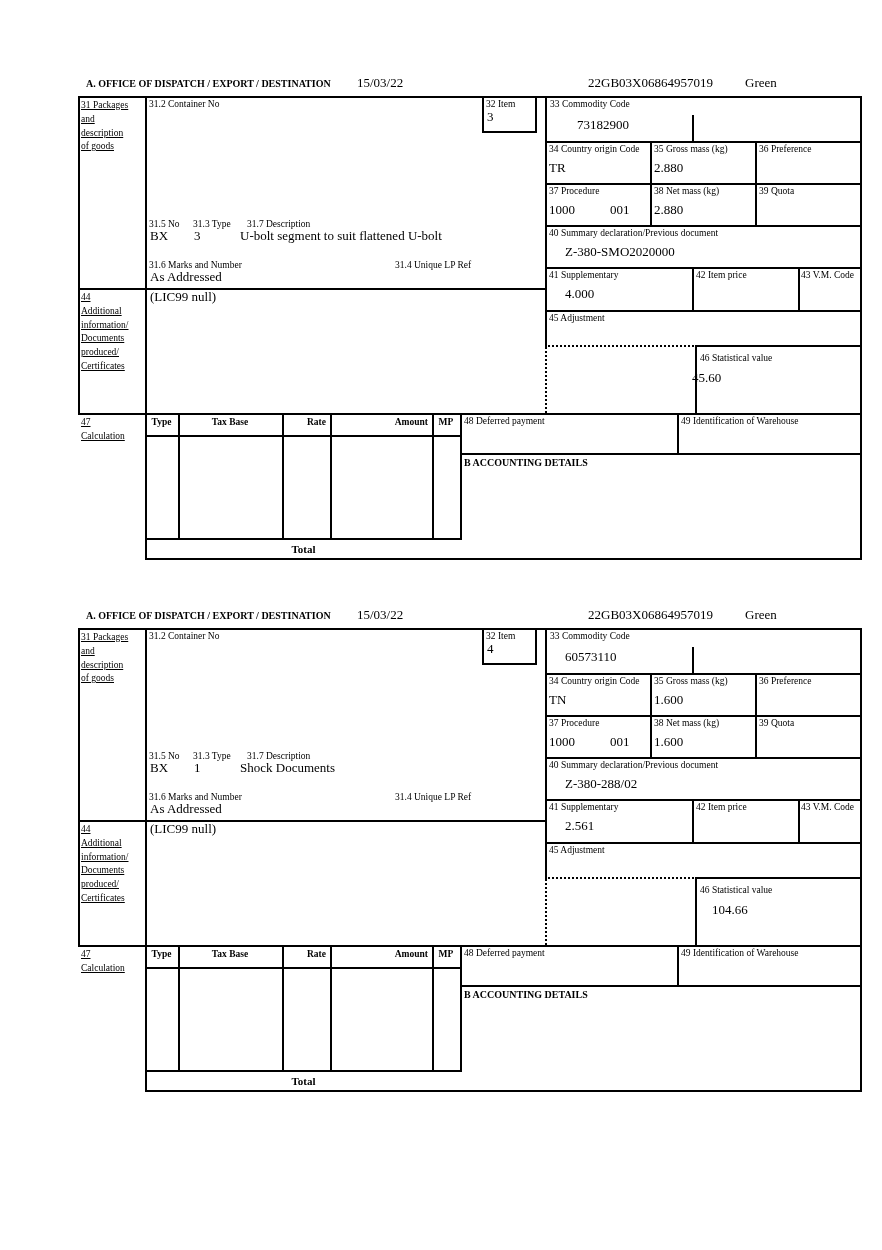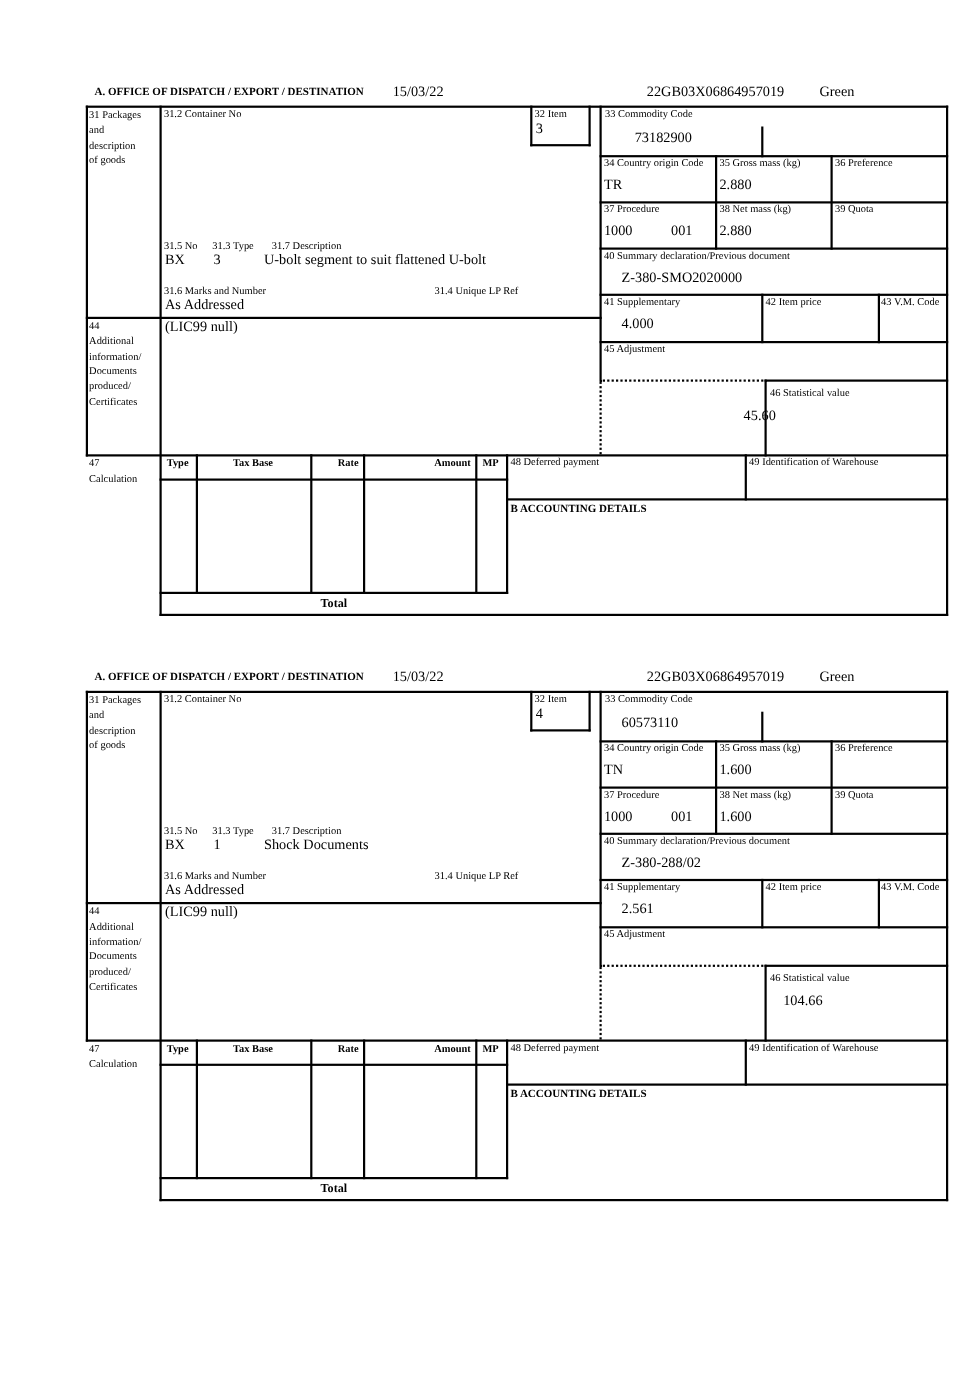--- a/index.html
+++ b/index.html
@@ -7,21 +7,21 @@
           font-family:"Liberation Serif", serif; color:#000; overflow:hidden; }
   .sec { position:absolute; left:0; width:882px; height:625px; }
   .hl  { position:absolute; height:2px; background:#000; }
   .vl  { position:absolute; width:2px;  background:#000; }
   .hld { position:absolute; height:0; border-top:2px dotted #000; }
   .vld { position:absolute; width:0; border-left:2px dotted #000; }
   .t   { position:absolute; line-height:1.15; white-space:nowrap; }
   .lbl { font-size:9.5px; }
   .lblb{ font-size:9.5px; font-weight:bold; }
   .val { font-size:13px; }
-  .pre { white-space:pre-line; line-height:1.45; }
+  .pre { white-space:pre-line; line-height:1.45;text-decoration:underline; }
   .ctr { text-align:center; }
   .rgt { text-align:right; padding-right:4px; box-sizing:border-box; }
 </style>
 </head>
 <body>
 
 <div class="page">
 
   <div class="sec" style="top:0px">
 
@@ -102,21 +102,21 @@
     <div class="t val" style="left:150px;top:270px">As Addressed</div>
     <div class="t lbl pre" style="left:81px;top:291px">44
 Additional
 information/
 Documents
 produced/
 Certificates</div>
     <div class="t val" style="left:150px;top:290px">(LIC99 null)</div>
     <div class="t lbl" style="left:549px;top:313px">45 Adjustment</div>
     <div class="t lbl" style="left:700px;top:353px">46 Statistical value</div>
-    <div class="t val" style="left:676px;top:371px">45.60</div>
+    <div class="t val" style="left:692px;top:371px">45.60</div>
     <div class="t lbl pre" style="left:81px;top:416px">47
 Calculation</div>
     <div class="t lblb ctr" style="left:145px;top:417px;width:33px">Type</div>
     <div class="t lblb ctr" style="left:178px;top:417px;width:104px">Tax Base</div>
     <div class="t lblb rgt" style="left:282px;top:417px;width:48px">Rate</div>
     <div class="t lblb rgt" style="left:330px;top:417px;width:102px">Amount</div>
     <div class="t lblb ctr" style="left:432px;top:417px;width:28px">MP</div>
     <div class="t lbl" style="left:464px;top:416px">48 Deferred payment</div>
     <div class="t lbl" style="left:681px;top:416px">49 Identification of Warehouse</div>
     <div class="t lblb" style="left:464px;top:457px;font-size:10px">B ACCOUNTING DETAILS</div>

